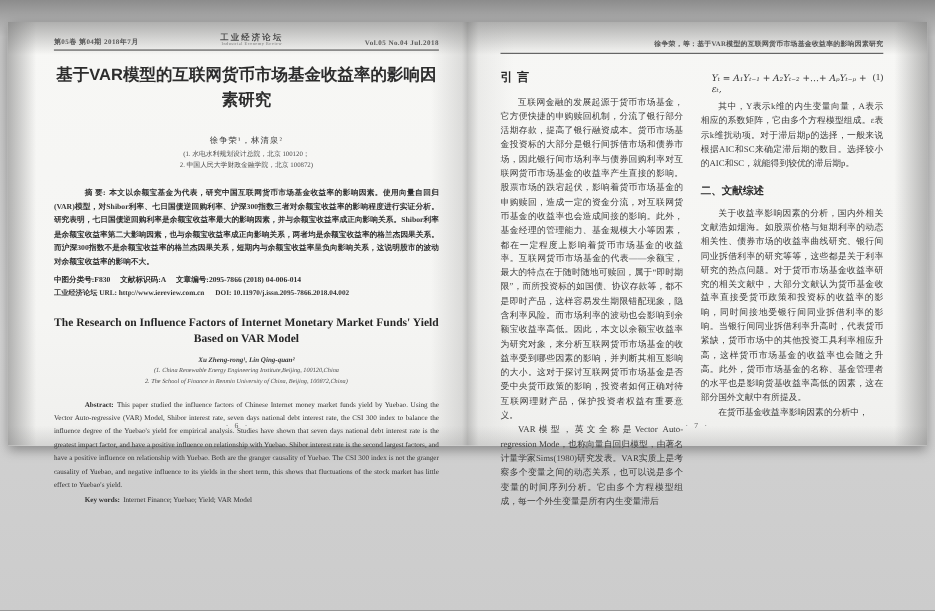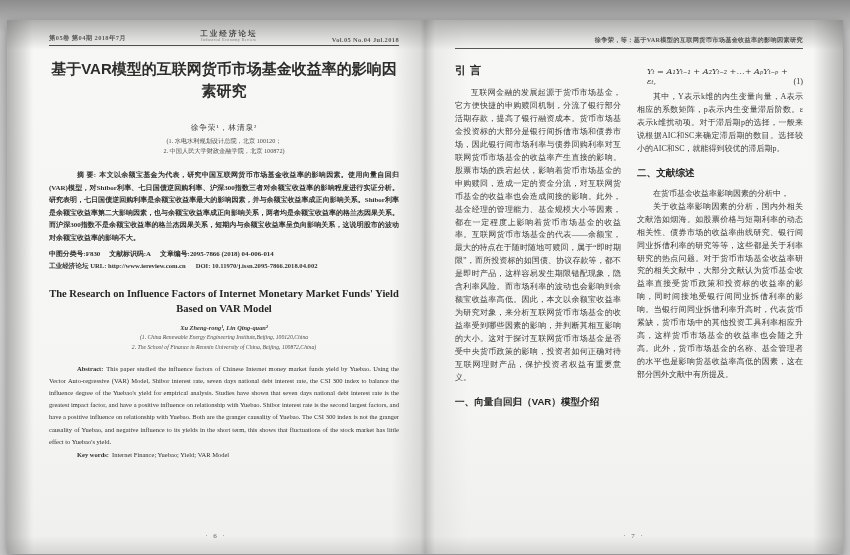--- a/index.html
+++ b/index.html
@@ -2,21 +2,21 @@
 <html><head>
 <meta charset="utf-8">
 <style>
   html,body { margin:0; padding:0; background:#888; }
   .scene {
     position:relative; width:850px; height:555px; overflow:hidden;
     background: linear-gradient(180deg,#8c8c8c 0%,#a8a8a8 3%,#c4c4c4 6%,#d2d2d2 55%,#cccccc 100%);
     font-family:"Liberation Serif","DejaVu Serif",serif;
   }
   .spread {
-    position:absolute; left:7px; top:20px; width:836px; height:534px;
+    position:absolute; left:7px; top:20px; width:836px; height:385px;
     background:
       linear-gradient(90deg, rgba(120,120,120,0.55) 0px, rgba(245,245,245,0) 26px),
       linear-gradient(270deg, rgba(115,115,115,0.50) 0px, rgba(245,245,245,0) 30px),
       linear-gradient(90deg, rgba(0,0,0,0) 46%, rgba(140,140,140,0.25) 49.4%, rgba(95,95,95,0.32) 50%, rgba(170,170,170,0.16) 51.2%, rgba(0,0,0,0) 55%),
       linear-gradient(180deg, rgba(105,105,105,0.50) 0px, rgba(250,250,250,0) 30px),
       linear-gradient(0deg, rgba(150,150,150,0.30) 0px, rgba(250,250,250,0) 18px),
       linear-gradient(180deg,#f7f7f5 0%,#f5f5f3 70%,#efefed 100%);
     box-shadow: 0 4px 10px rgba(0,0,0,0.35);
   }
   .page { position:absolute; top:0; height:100%; box-sizing:border-box; }
@@ -60,21 +60,21 @@
   .rp-header { text-align:right; font-size:6.2px; color:#555; letter-spacing:0.3px;
     border-bottom:1.3px solid #575757; padding:6px 0 3px; font-weight:600; }
   .columns { display:flex; gap:16px; margin-top:12px; height:458px; overflow:hidden; }
   .col { flex:1; min-width:0; }
   .body { margin:0; font-size:8px; line-height:1.62; text-align:justify; text-indent:2em; color:#3b3b3b; }
   .no-indent { text-indent:0; }
   .sec-intro { margin:2px 0 9px; font-size:11px; font-weight:bold; color:#262626; letter-spacing:4px;
     font-family:"Liberation Sans","DejaVu Sans",sans-serif; }
   .sec { margin:11px 0 8px; font-size:9.6px; font-weight:bold; color:#262626;
     font-family:"Liberation Sans","DejaVu Sans",sans-serif; }
-  .formula { display:flex; justify-content:space-between; align-items:flex-end;
+  .formula { display:flex; justify-content:space-between; align-items:flex-start;
     margin:5px 0; padding-left:10px; font-size:8.2px; color:#333; }
   .formula .f { font-style:italic; font-family:"DejaVu Serif","DejaVu Sans",serif; }
   .formula .fno { font-style:normal; }
 </style>
 </head>
 <body>
 
 <div class="scene">
   <div class="spread">
 
@@ -116,31 +116,31 @@
       <div class="page-num">· 6 ·</div>
     </div>
 
     <div class="page page-right">
       <div class="rp-header">徐争荣，等：基于VAR模型的互联网货币市场基金收益率的影响因素研究</div>
 
       <div class="columns">
         <div class="col">
           <h3 class="sec-intro">引言</h3>
           <p class="body">互联网金融的发展起源于货币市场基金，它方便快捷的申购赎回机制，分流了银行部分活期存款，提高了银行融资成本。货币市场基金投资标的大部分是银行间拆借市场和债券市场，因此银行间市场利率与债券回购利率对互联网货币市场基金的收益率产生直接的影响。股票市场的跌宕起伏，影响着货币市场基金的申购赎回，造成一定的资金分流，对互联网货币基金的收益率也会造成间接的影响。此外，基金经理的管理能力、基金规模大小等因素，都在一定程度上影响着货币市场基金的收益率。互联网货币市场基金的代表——余额宝，最大的特点在于随时随地可赎回，属于“即时期限”，而所投资标的如国债、协议存款等，都不是即时产品，这样容易发生期限错配现象，隐含利率风险。而市场利率的波动也会影响到余额宝收益率高低。因此，本文以余额宝收益率为研究对象，来分析互联网货币市场基金的收益率受到哪些因素的影响，并判断其相互影响的大小。这对于探讨互联网货币市场基金是否受中央货币政策的影响，投资者如何正确对待互联网理财产品，保护投资者权益有重要意义。</p>
-          <h4 class="sec">一、向量自回归（VAR）模型介绍</h4>
+          <p class="body">VAR模型，英文全称是Vector Auto-regression Mode，也称向量自回归模型，由著名计量学家Sims(1980)研究发表。VAR实质上是考察多个变量之间的动态关系，也可以说是多个变量的时间序列分析。它由多个方程模型组成，每一个外生变量是所有内生变量滞后</p>
         </div>
         <div class="col">
           <div class="formula">
             <span class="f">Yₜ = A₁Yₜ₋₁ + A₂Yₜ₋₂ +…+ AₚYₜ₋ₚ + εₜ,</span>
             <span class="fno">(1)</span>
           </div>
-          <p class="body">其中，Y表示k维的内生变量向量，A表示相应的系数矩阵，p表示内生变量滞后阶数。ε表示k维扰动项。对于滞后期p的选择，一般来说根据AIC和SC来确定滞后期的数目。选择较小的AIC和SC，就能得到较优的滞后期p。</p>
+          <p class="body">其中，Y表示k维的内生变量向量，A表示相应的系数矩阵，它由多个方程模型组成。ε表示k维扰动项。对于滞后期p的选择，一般来说根据AIC和SC来确定滞后期的数目。选择较小的AIC和SC，就能得到较优的滞后期p。</p>
           <h4 class="sec">二、文献综述</h4>
+          <p class="body">关于收益率影响因素的分析，国内外相关文献浩如烟海。如股票价格与短期利率的动态相关性、债券市场的收益率曲线研究、银行间同业拆借利率的研究等等，这些都是关于利率研究的热点问题。对于货币市场基金收益率研究的相关文献中，大部分文献认为货币基金收益率直接受货币政策和投资标的收益率的影响，同时间接地受银行间同业拆借利率的影响。当银行间同业拆借利率升高时，代表货币紧缺，货币市场中的其他投资工具利率相应升高，这样货币市场基金的收益率也会随之升高。此外，货币市场基金的名称、基金管理者的水平也是影响货基收益率高低的因素，这在部分国外文献中有所提及。</p>
           <p class="body">在货币基金收益率影响因素的分析中，</p>
-          <p class="body">关于收益率影响因素的分析，国内外相关文献浩如烟海。如股票价格与短期利率的动态相关性、债券市场的收益率曲线研究、银行间同业拆借利率的研究等等，这些都是关于利率研究的热点问题。对于货币市场基金收益率研究的相关文献中，大部分文献认为货币基金收益率直接受货币政策和投资标的收益率的影响，同时间接地受银行间同业拆借利率的影响。当银行间同业拆借利率升高时，代表货币紧缺，货币市场中的其他投资工具利率相应升高，这样货币市场基金的收益率也会随之升高。此外，货币市场基金的名称、基金管理者的水平也是影响货基收益率高低的因素，这在部分国外文献中有所提及。</p>
         </div>
       </div>
 
       <div class="page-num">· 7 ·</div>
     </div>
 
   </div>
 </div>
 
 </body></html>

